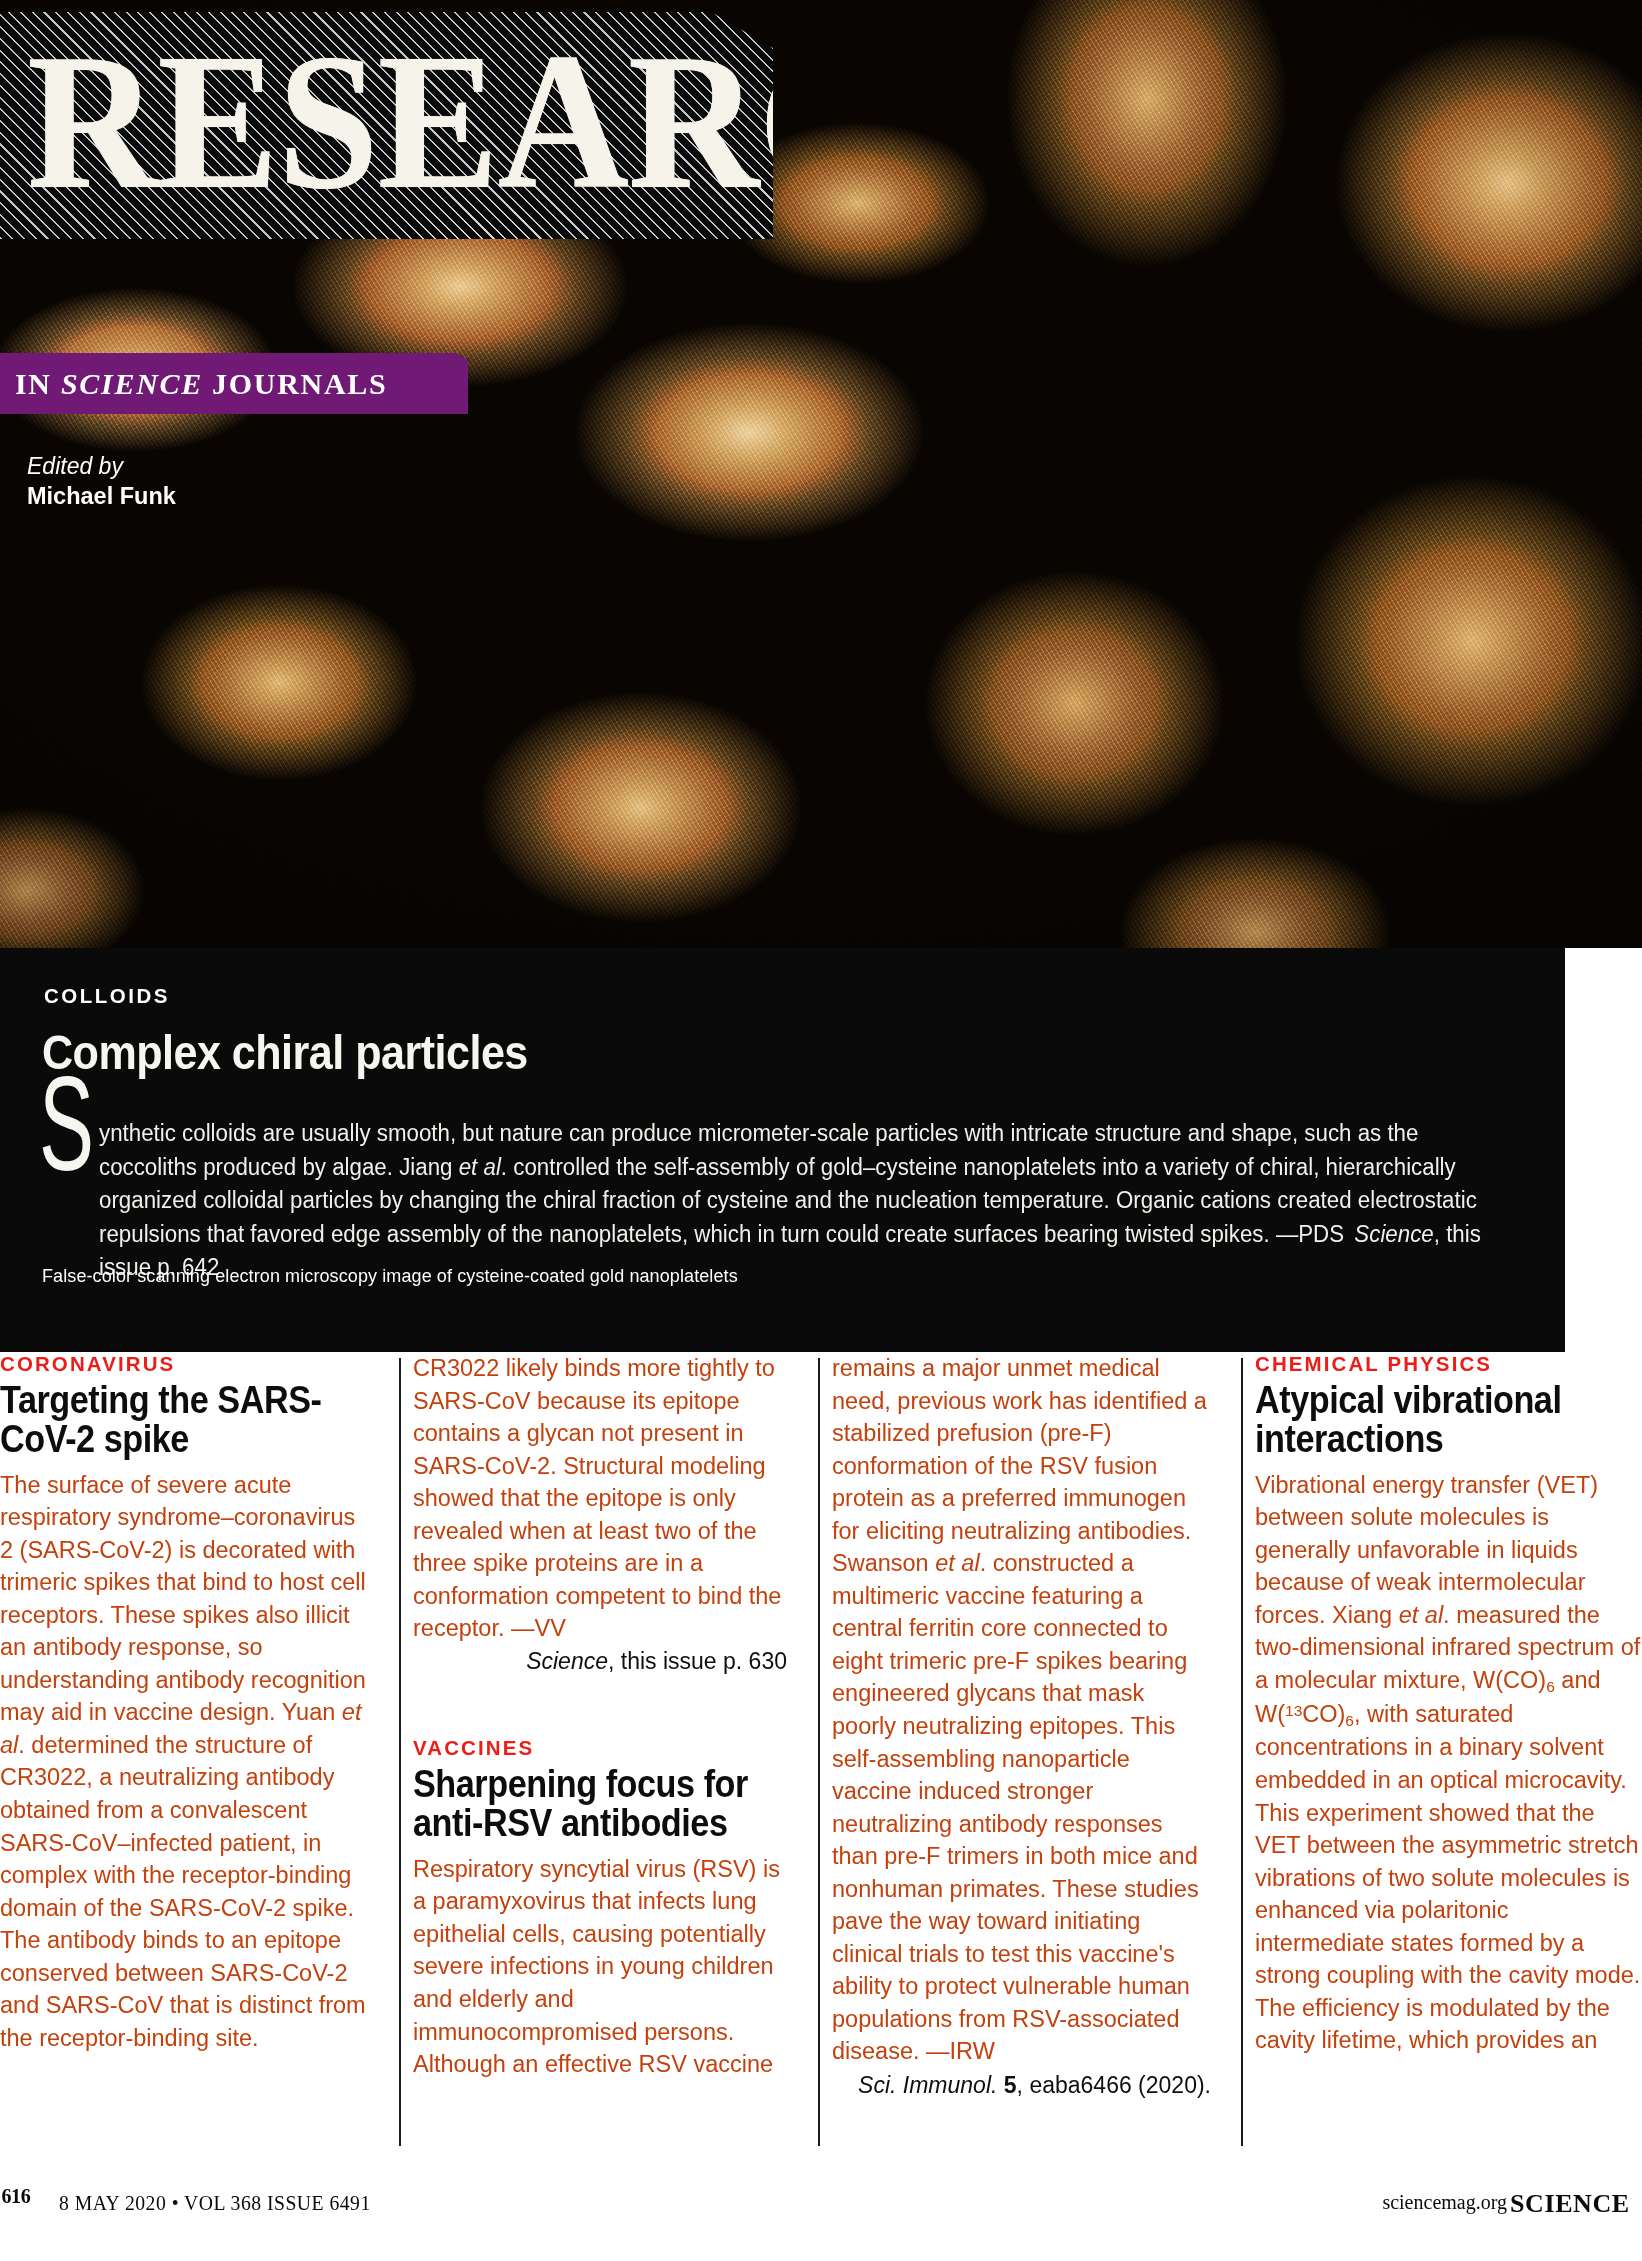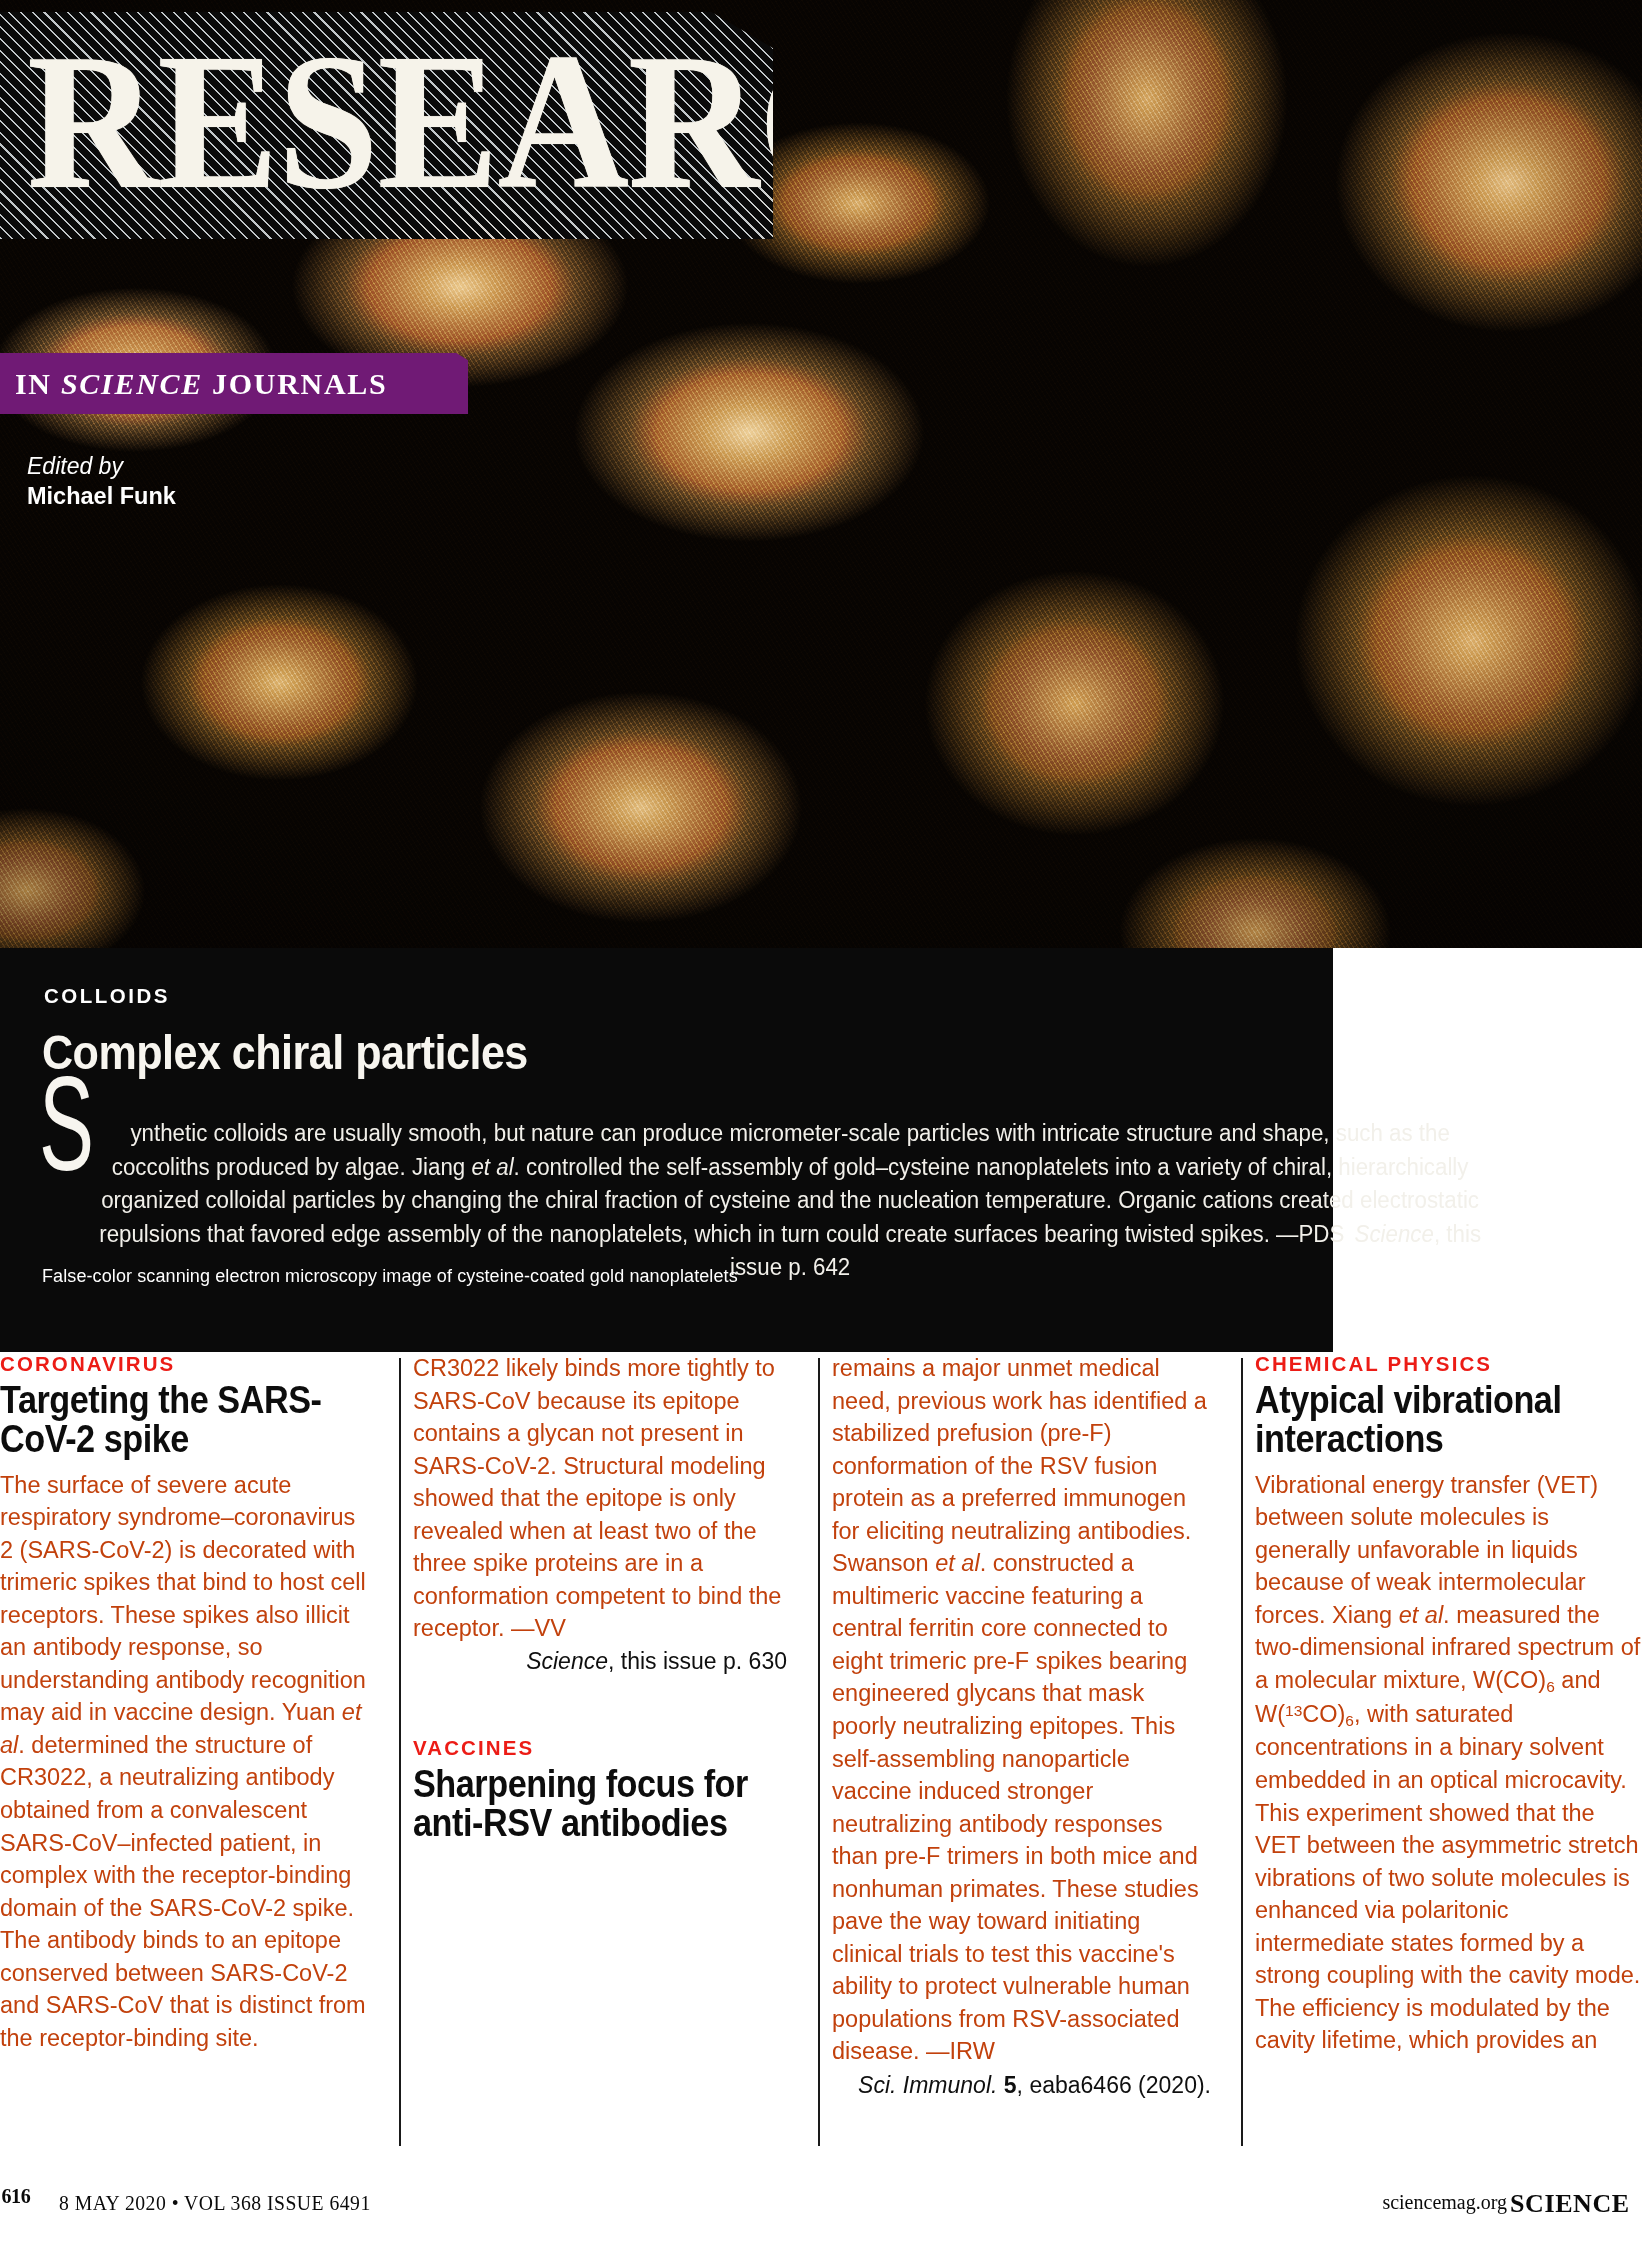--- a/index.html
+++ b/index.html
@@ -124,24 +124,23 @@
   #edited-by .eb-name {
     display: block;
     font-size: 23.5px;
     font-weight: 700;
   }
 
   
   #colloids-block {
     position: absolute;
     left: 0; top: 948px;
-    width: 1333px; height: 404px;
+    width: 1565px; height: 404px;
     background: #0a0a0a;
     color: #ffffff;
-    text-align: center;
   }
   #colloids-block .kicker {
     position: absolute;
     left: 44px; top: 36px;
     font-size: 20.5px;
     font-weight: 700;
     letter-spacing: 2.5px;
     color: #ffffff;
   }
   #colloids-block .headline {
@@ -348,20 +347,21 @@
     <span class="head">Targeting the SARS-CoV-2 spike</span>
     <p class="para"><span>The surface of severe acute respiratory syndrome–coronavirus 2 (SARS-CoV-2) is decorated with trimeric spikes that bind to host cell receptors. These spikes also illicit an antibody response, so understanding antibody recognition may aid in vaccine design. Yuan </span><em>et al</em><span>. determined the structure of CR3022, a neutralizing antibody obtained from a convalescent SARS-CoV–infected patient, in complex with the receptor-binding domain of the SARS-CoV-2 spike. The antibody binds to an epitope conserved between SARS-CoV-2 and SARS-CoV that is distinct from the receptor-binding site.</span></p>
   </div>
 
   <div class="col c2">
     <p class="para">CR3022 likely binds more tightly to SARS-CoV because its epitope contains a glycan not present in SARS-CoV-2. Structural modeling showed that the epitope is only revealed when at least two of the three spike proteins are in a conformation competent to bind the receptor. —VV</p>
     <span class="credit"><span>Science</span><span class="pg">, this issue p. 630</span></span>
     <div class="gap-lg"></div>
     <span class="kicker-red">VACCINES</span>
     <span class="head">Sharpening focus for anti-RSV antibodies</span>
+    <p class="para">Respiratory syncytial virus (RSV) is a paramyxovirus that infects lung epithelial cells, causing potentially severe infections in young children and elderly and immunocompromised persons. Although an effective RSV vaccine</p>
   </div>
 
   <div class="col c3">
     <p class="para"><span>remains a major unmet medical need, previous work has identified a stabilized prefusion (pre-F) conformation of the RSV fusion protein as a preferred immunogen for eliciting neutralizing antibodies. Swanson </span><em>et al</em><span>. constructed a multimeric vaccine featuring a central ferritin core connected to eight trimeric pre-F spikes bearing engineered glycans that mask poorly neutralizing epitopes. This self-assembling nanoparticle vaccine induced stronger neutralizing antibody responses than pre-F trimers in both mice and nonhuman primates. These studies pave the way toward initiating clinical trials to test this vaccine's ability to protect vulnerable human populations from RSV-associated disease. —IRW</span></p>
     <span class="credit"><span>Sci. Immunol.</span> <span class="bold">5</span><span class="pg">, eaba6466 (2020).</span></span>
   </div>
 
   <div class="col c4">
     <span class="kicker-red">CHEMICAL PHYSICS</span>
     <span class="head">Atypical vibrational interactions</span>

